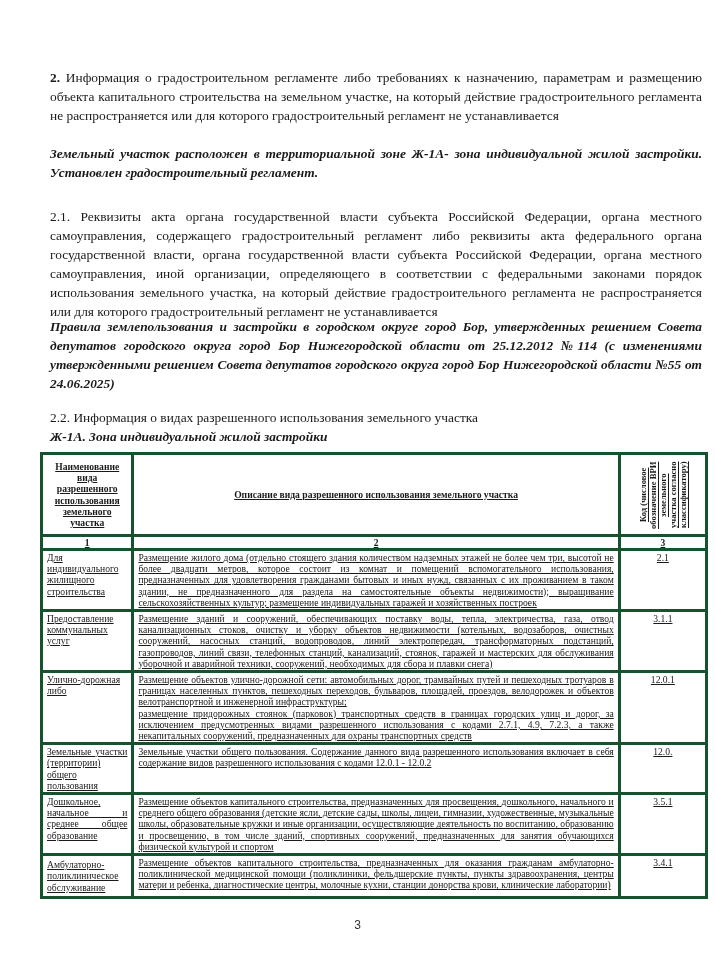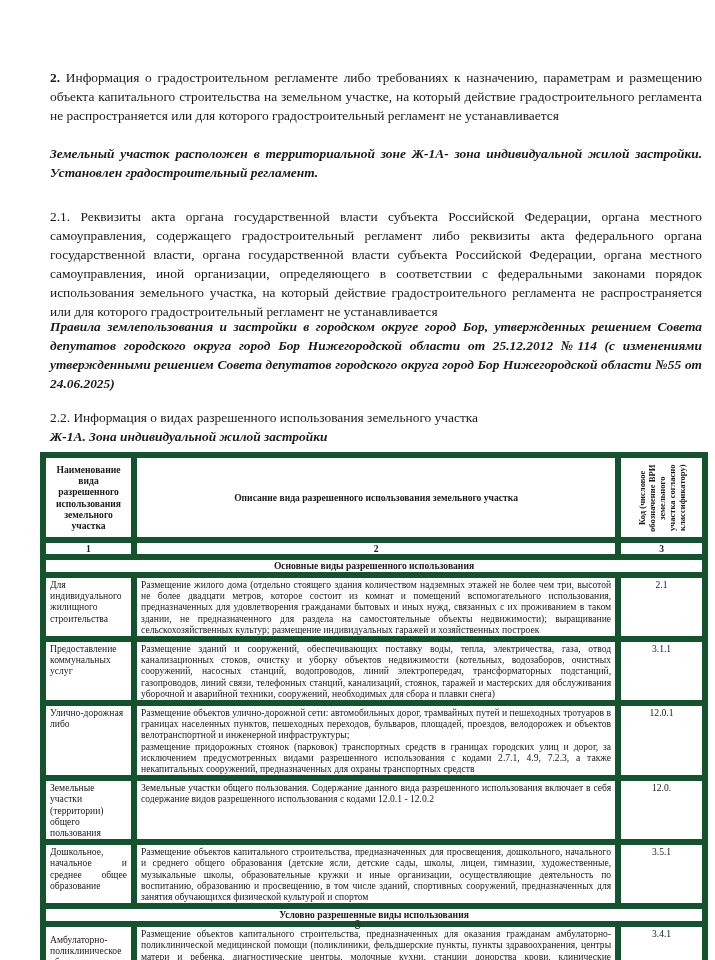--- a/index.html
+++ b/index.html
@@ -19,21 +19,21 @@
   #rules { top: 317px; }
   #sec22 { top: 408px; }
   #zone { top: 427px; }
 
   table.reg {
     position: absolute; left: 40px; top: 452px; width: 668px;
     border-collapse: collapse; table-layout: fixed;
     font-size: 9.6px; line-height: 11.2px;
   }
   table.reg td, table.reg th {
-    border: 6px solid #14532d; padding: 1px 4px; vertical-align: top;
+    border: 3px solid #14532d; padding: 1px 4px; vertical-align: top; text-decoration: underline;
   }
   table.reg th { font-weight: bold; text-align: center; vertical-align: middle; }
   .col1 { width: 88px; }
   .col2 { width: 468px; }
   .col3 { width: 84px; }
   .hdr-row { height: 79px; }
   .num-row td { text-align: center; font-weight: bold; padding: 0 4px; height: 8px; line-height: 9px; }
   .section-row td { text-align: center; font-weight: bold; height: 9px; line-height: 10px; }
   td.name { text-align: justify; }
   td.desc { text-align: justify; }
@@ -83,23 +83,20 @@
       <div class="rot-wrap">
             <div class="rot">Код (числовое обозначение ВРИ земельного участка согласно классификатору)</div>
           </div>
     </th>
   </tr>
   <tr class="num-row">
     <td>1</td>
     <td>2</td>
     <td>3</td>
   </tr>
-  <tr class="section-row">
-    <td colspan="3">Основные виды разрешенного использования</td>
-  </tr>
 
   <tr class="r1">
     <td class="name">Для индивидуального жилищного строительства</td>
     <td class="desc">Размещение жилого дома (отдельно стоящего здания количеством надземных этажей не более чем три, высотой не более двадцати метров, которое состоит из комнат и помещений вспомогательного использования, предназначенных для удовлетворения гражданами бытовых и иных нужд, связанных с их проживанием в таком здании, не предназначенного для раздела на самостоятельные объекты недвижимости); выращивание сельскохозяйственных культур; размещение индивидуальных гаражей и хозяйственных построек</td>
     <td class="code">2.1</td>
   </tr>
   <tr class="r2">
     <td class="name">Предоставление коммунальных услуг</td>
     <td class="desc">Размещение зданий и сооружений, обеспечивающих поставку воды, тепла, электричества, газа, отвод канализационных стоков, очистку и уборку объектов недвижимости (котельных, водозаборов, очистных сооружений, насосных станций, водопроводов, линий электропередач, трансформаторных подстанций, газопроводов, линий связи, телефонных станций, канализаций, стоянок, гаражей и мастерских для обслуживания уборочной и аварийной техники, сооружений, необходимых для сбора и плавки снега)</td>
     <td class="code">3.1.1</td>
@@ -116,23 +113,20 @@
     <td class="name">Земельные участки (территории) общего пользования</td>
     <td class="desc">Земельные участки общего пользования. Содержание данного вида разрешенного использования включает в себя содержание видов разрешенного использования с кодами 12.0.1 - 12.0.2</td>
     <td class="code">12.0.</td>
   </tr>
   <tr class="r5">
     <td class="name">Дошкольное, начальное и среднее общее образование</td>
     <td class="desc">Размещение объектов капитального строительства, предназначенных для просвещения, дошкольного, начального и среднего общего образования (детские ясли, детские сады, школы, лицеи, гимназии, художественные, музыкальные школы, образовательные кружки и иные организации, осуществляющие деятельность по воспитанию, образованию и просвещению, в том числе зданий, спортивных сооружений, предназначенных для занятия обучающихся физической культурой и спортом</td>
     <td class="code">3.5.1</td>
   </tr>
 
-  <tr class="section-row">
-    <td colspan="3">Условно разрешенные виды использования</td>
-  </tr>
 
   <tr class="r6">
     <td class="name" style="vertical-align: middle;">Амбулаторно-поликлиническое обслуживание</td>
     <td class="desc">Размещение объектов капитального строительства, предназначенных для оказания гражданам амбулаторно-поликлинической медицинской помощи (поликлиники, фельдшерские пункты, пункты здравоохранения, центры матери и ребенка, диагностические центры, молочные кухни, станции донорства крови, клинические лаборатории)</td>
     <td class="code">3.4.1</td>
   </tr>
 </tbody>
   </table>
 
 <div id="page-number">3</div>

